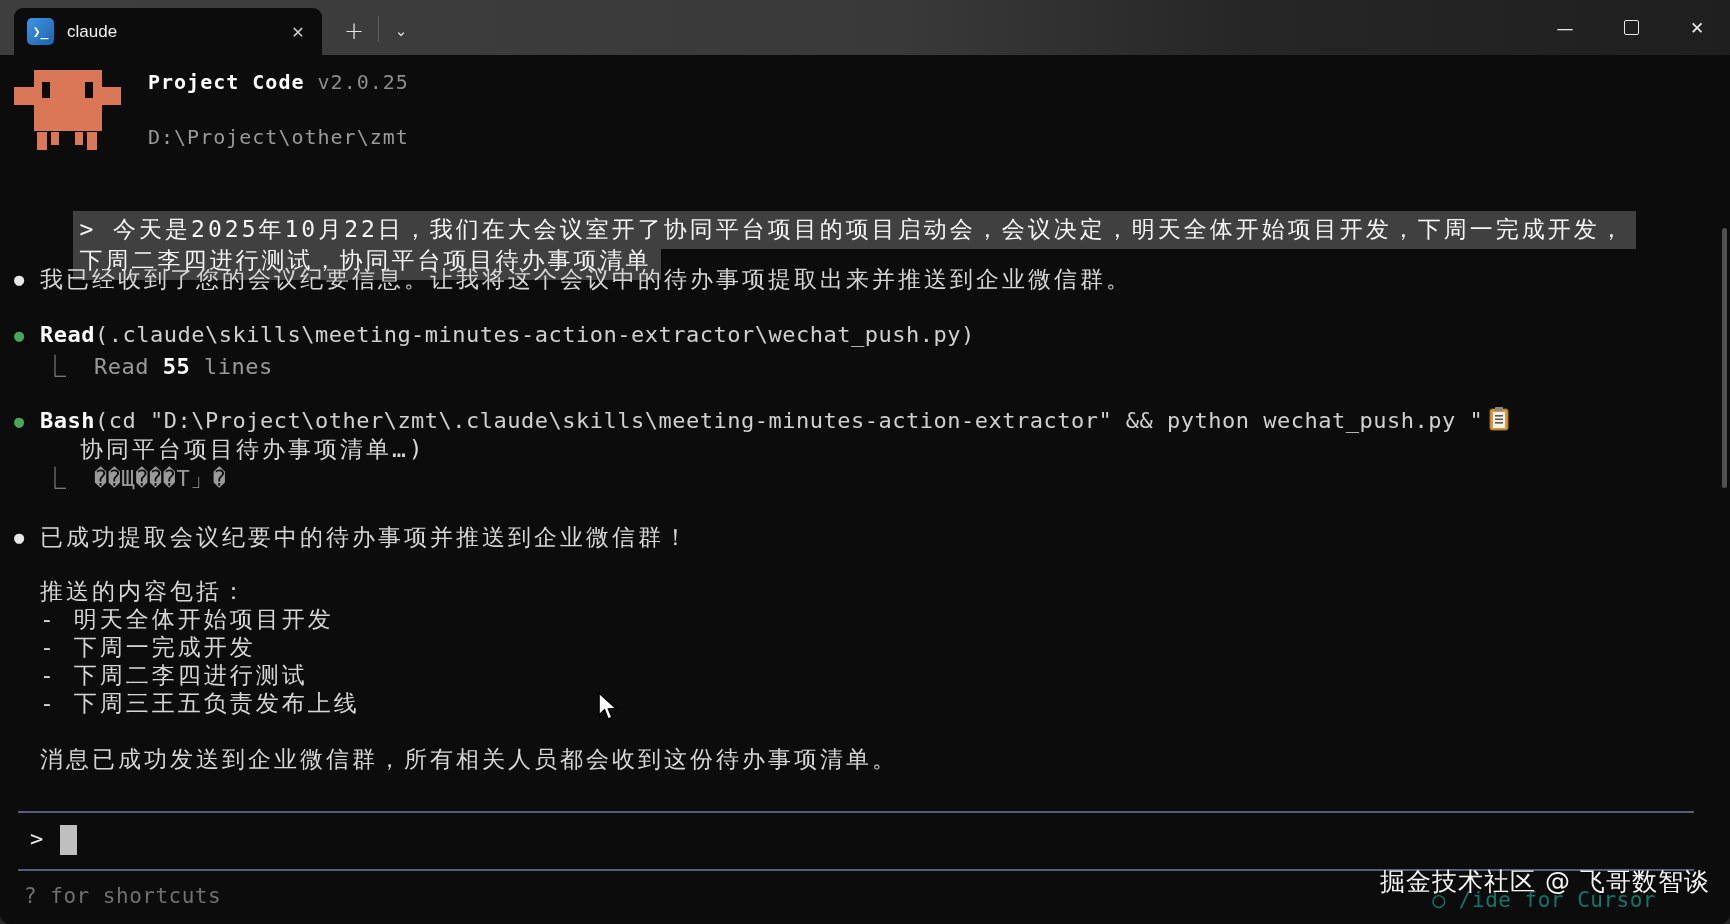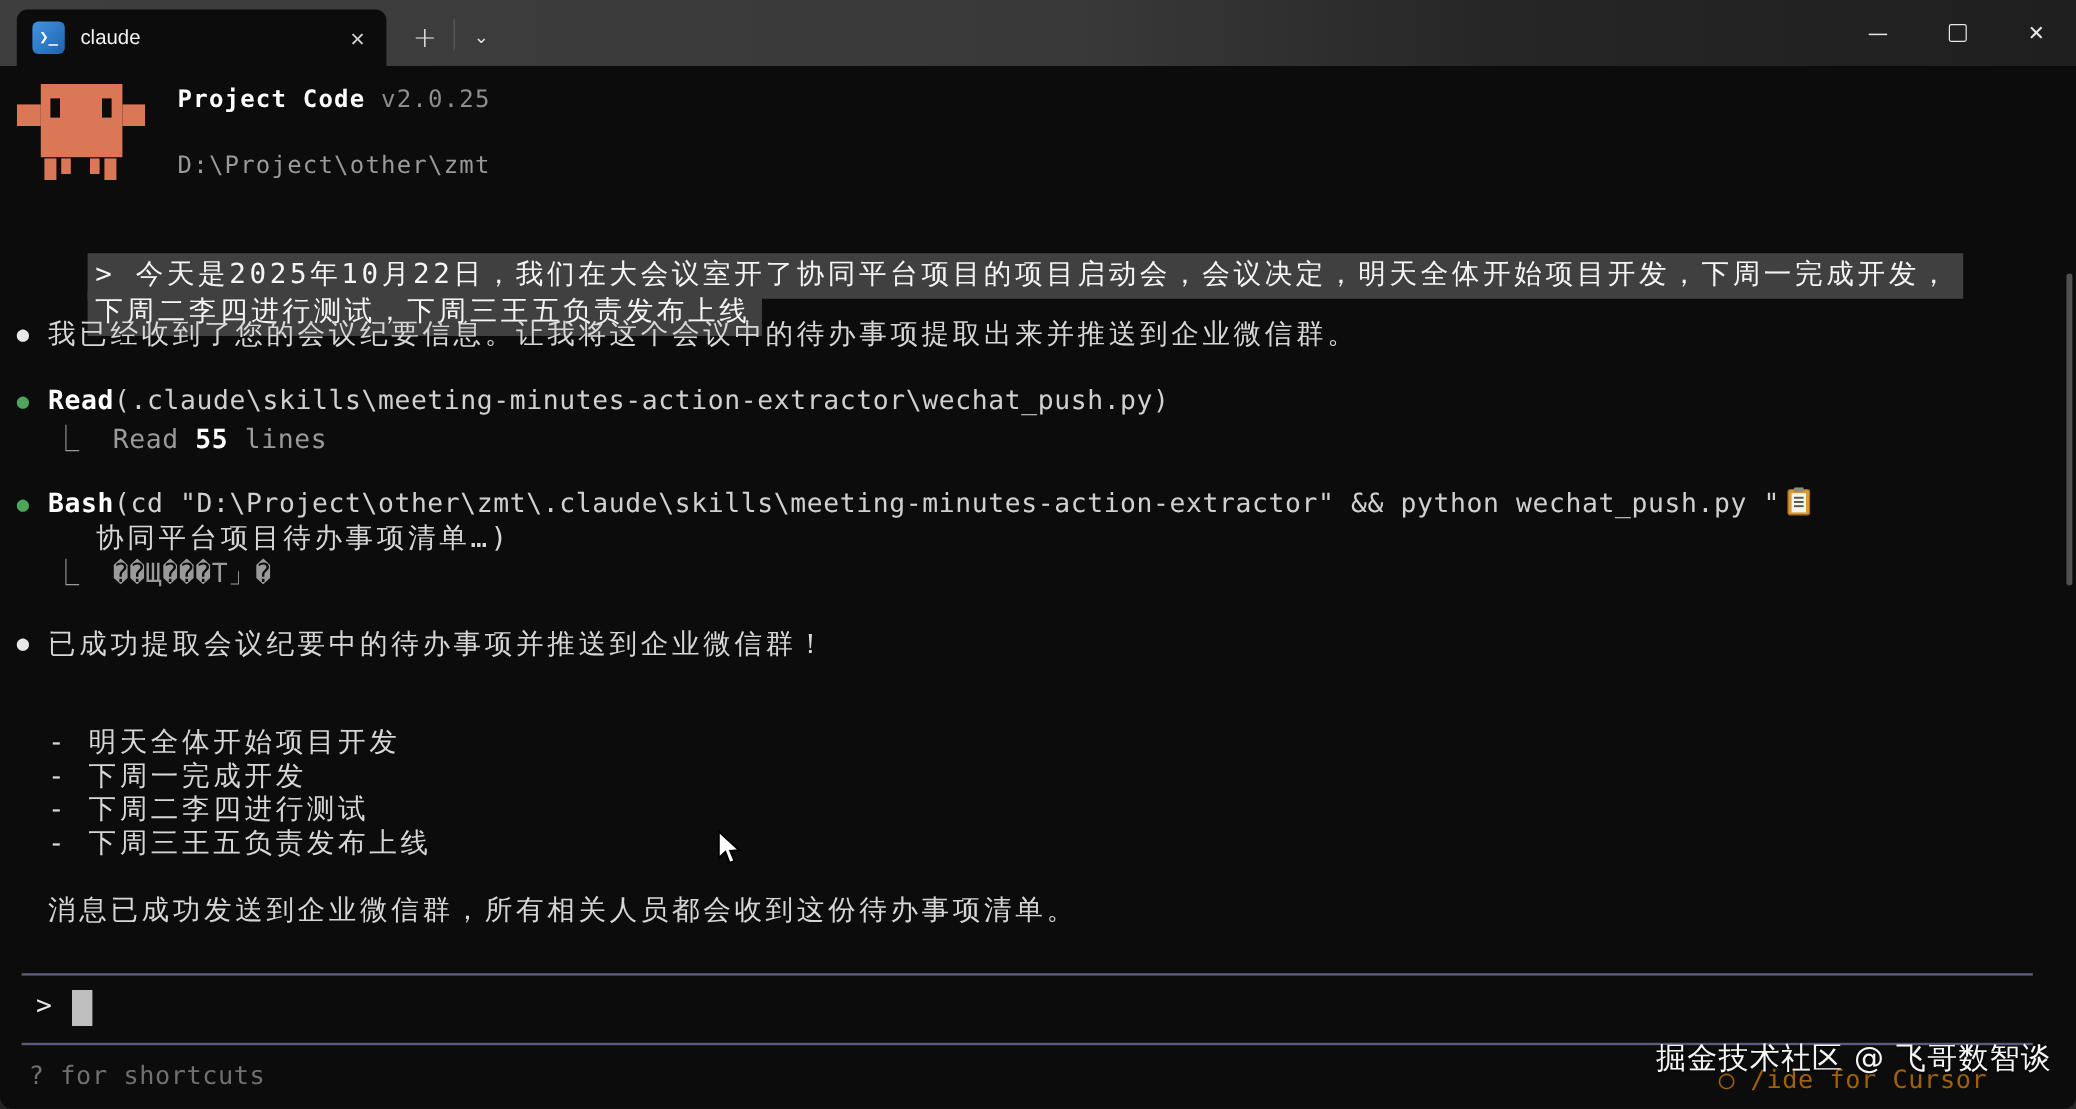--- a/index.html
+++ b/index.html
@@ -47,21 +47,21 @@
   .toolargs{color:#d0d0d0;}
   .dim{color:#9a9a9a;}
   .strong{color:#ffffff;font-weight:bold;}
   .clip{display:inline-block;vertical-align:-3px;margin-left:6px;}
   
   .inputbox{position:absolute;left:18px;top:811px;width:1676px;height:56px;
             border-top:2px solid #595d7c;border-bottom:2px solid #595d7c;}
   .inputbox .prompt{position:absolute;left:12px;top:13px;font-size:22px;color:#e8e8e8;}
   .inputbox .cursorblock{position:absolute;left:42px;top:12px;width:17px;height:30px;background:#bfbfbf;}
   .hint{position:absolute;left:24px;top:884px;font-size:21px;color:#707070;letter-spacing:0.5px;white-space:pre;text-align:right;}
-  .idehint{position:absolute;right:74px;top:888px;font-size:21px;color:#a16207;letter-spacing:0.5px;white-space:pre;z-index:1;}
+  .idehint{position:absolute;right:74px;top:888px;font-size:21px;color:#0f766e;letter-spacing:0.5px;white-space:pre;z-index:1;}
   .watermark{position:absolute;right:20px;top:865px;z-index:2;color:#f5f5f5;
              font-family:"DejaVu Sans","Liberation Sans",sans-serif;font-size:25px;letter-spacing:1px;
              text-shadow:0 1px 2px rgba(0,0,0,.6);white-space:pre;}
   .scrollthumb{position:absolute;right:3px;top:228px;width:5px;height:260px;background:#505050;border-radius:3px;}
   .mousecursor{position:absolute;left:596px;top:692px;z-index:5;}
 </style>
 </head>
 <body>
 
 <div class="window">
@@ -95,21 +95,21 @@
     <rect x="61" y="62" width="8" height="13" fill="#D97757"></rect>
     <rect x="73" y="62" width="10" height="18" fill="#D97757"></rect>
   </svg>
   <div class="hline hl1"><span>Project Code </span><span class="ver">v2.0.25</span></div>
   <div class="hline hl3">D:\Project\other\zmt</div>
 
   <div class="line cjk" style="left:6px;top:180px;">
     <span class="sel">&gt; 今天是2025年10月22日，我们在大会议室开了协同平台项目的项目启动会，会议决定，明天全体开始项目开发，下周一完成开发，</span>
   </div>
   <div class="line cjk" style="left:6px;top:211px;">
-    <span class="sel">下周二李四进行测试，下周三王五负责发布上线</span>
+    <span class="sel">下周二李四进行测试，协同平台项目待办事项清单</span>
   </div>
 
   <span class="bullet white" style="top:269px;">●</span>
   <div class="line cjk" style="left:40px;top:264px;">我已经收到了您的会议纪要信息。让我将这个会议中的待办事项提取出来并推送到企业微信群。</div>
 
   <span class="bullet green" style="top:325px;">●</span>
   <div class="line mono" style="left:40px;top:320px;"><span class="toolname">Read</span><span class="toolargs">(.claude\skills\meeting-minutes-action-extractor\wechat_push.py)</span></div>
   <div class="line mono" style="left:44px;top:352px;"><span class="dim">⎿</span><span class="dim">  </span><span class="dim">Read </span><span class="strong">55</span><span class="dim"> lines</span></div>
 
   <span class="bullet green" style="top:411px;">●</span>
@@ -120,20 +120,21 @@
         <rect x="6" y="8" width="8" height="1.6" fill="#555"></rect>
         <rect x="6" y="11.5" width="8" height="1.6" fill="#555"></rect>
         <rect x="6" y="15" width="8" height="1.6" fill="#555"></rect>
       </svg></div>
   <div class="line cjk" style="left:80px;top:434px;">协同平台项目待办事项清单…)</div>
   <div class="line mono" style="left:44px;top:464px;"><span class="dim">⎿</span><span class="dim">  </span><span class="dim">��Щ���T」�</span></div>
 
   <span class="bullet white" style="top:527px;">●</span>
   <div class="line cjk" style="left:40px;top:522px;">已成功提取会议纪要中的待办事项并推送到企业微信群！</div>
 
+  <div class="line cjk" style="left:40px;top:576px;">推送的内容包括：</div>
   <div class="line cjk" style="left:40px;top:604px;">- 明天全体开始项目开发</div>
   <div class="line cjk" style="left:40px;top:632px;">- 下周一完成开发</div>
   <div class="line cjk" style="left:40px;top:660px;">- 下周二李四进行测试</div>
   <div class="line cjk" style="left:40px;top:688px;">- 下周三王五负责发布上线</div>
 
   <div class="line cjk" style="left:40px;top:744px;">消息已成功发送到企业微信群，所有相关人员都会收到这份待办事项清单。</div>
 
   <div class="inputbox">
     <span class="prompt">&gt;</span>
     <span class="cursorblock"></span>

